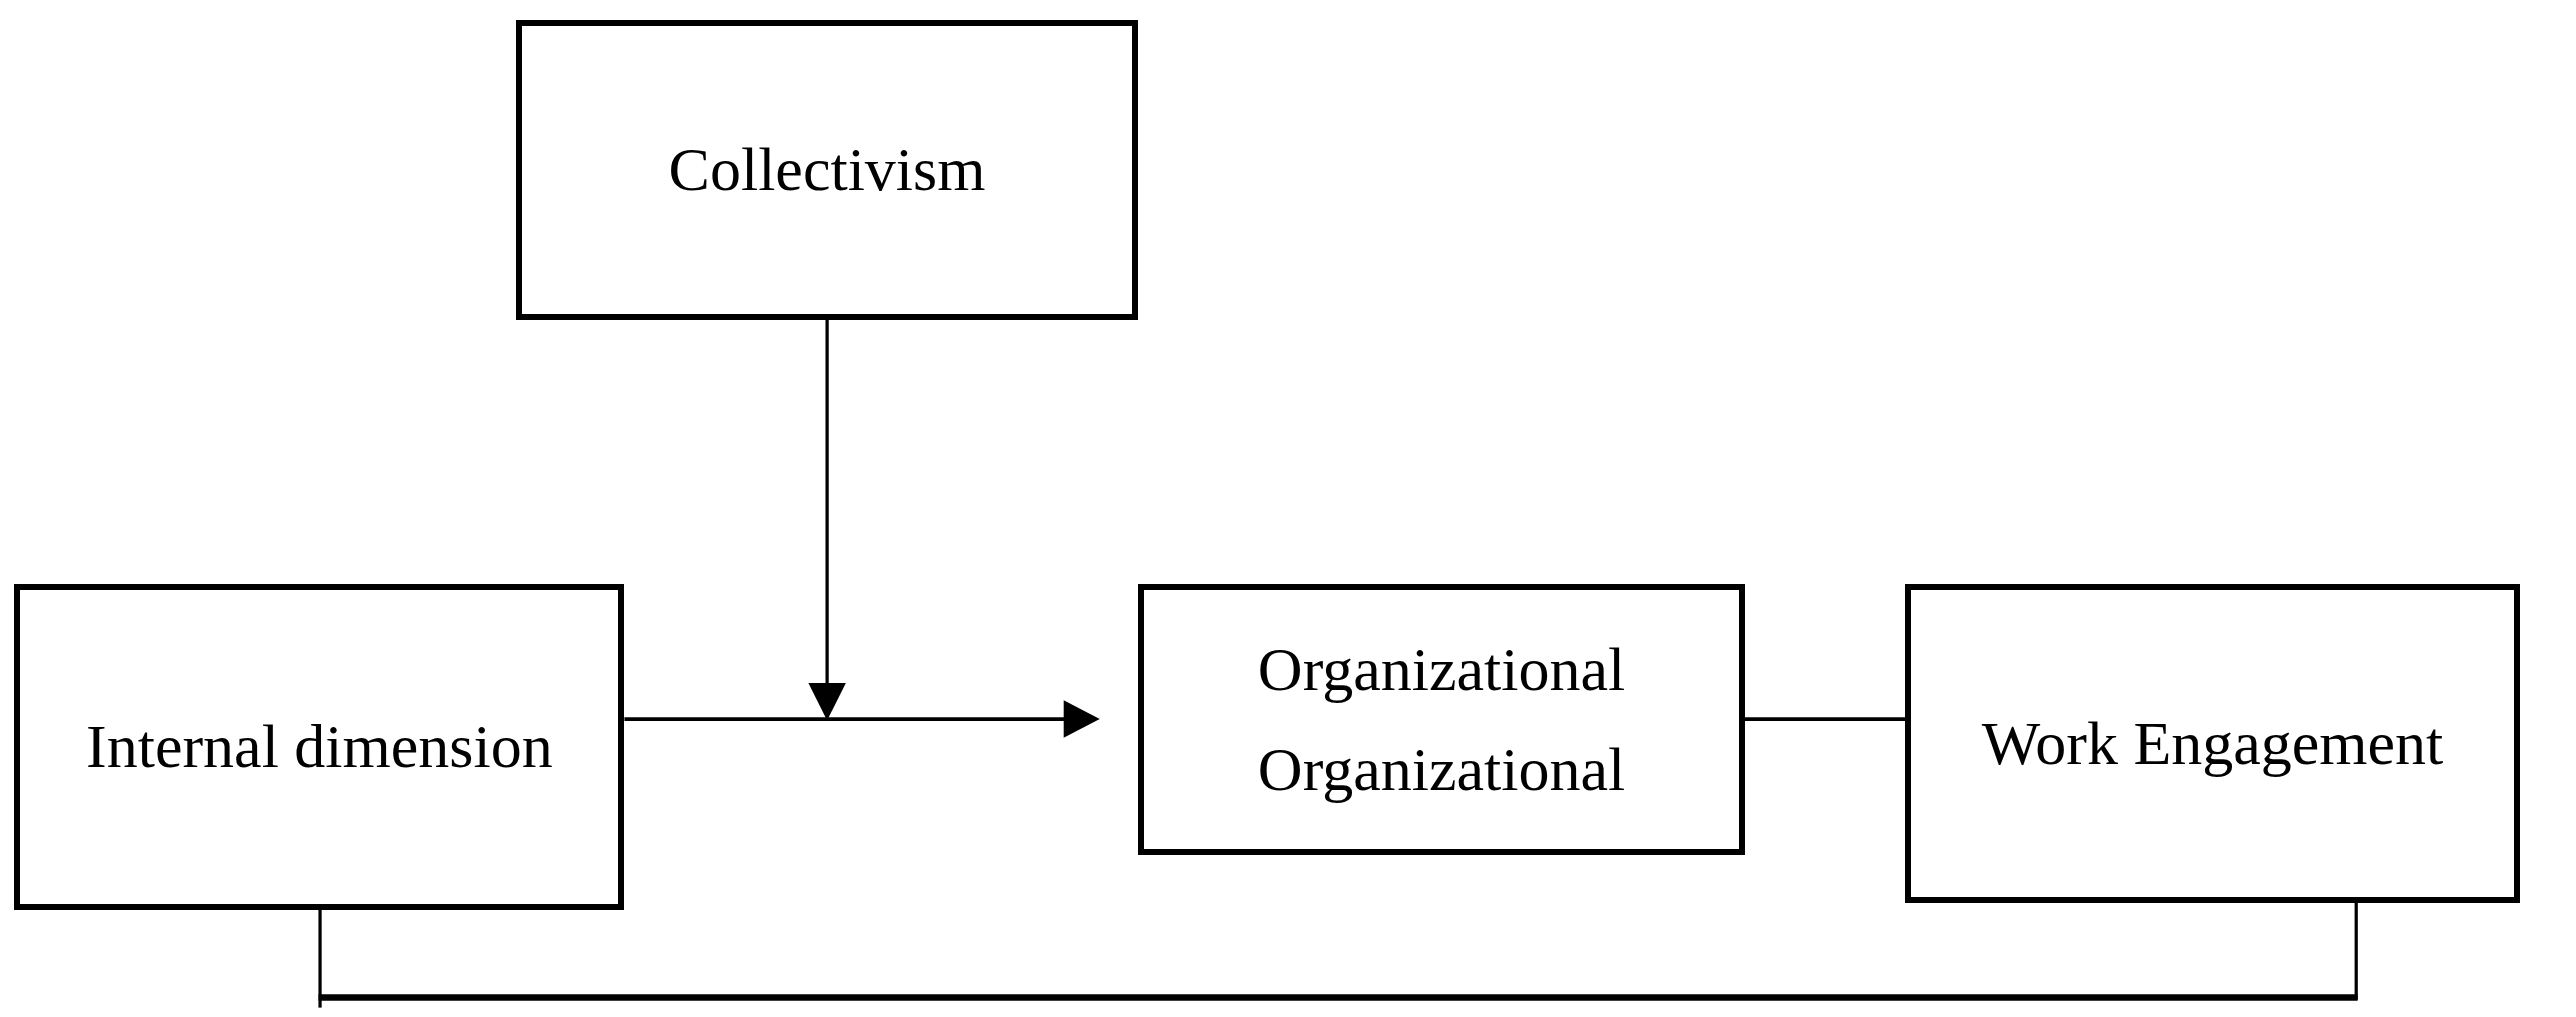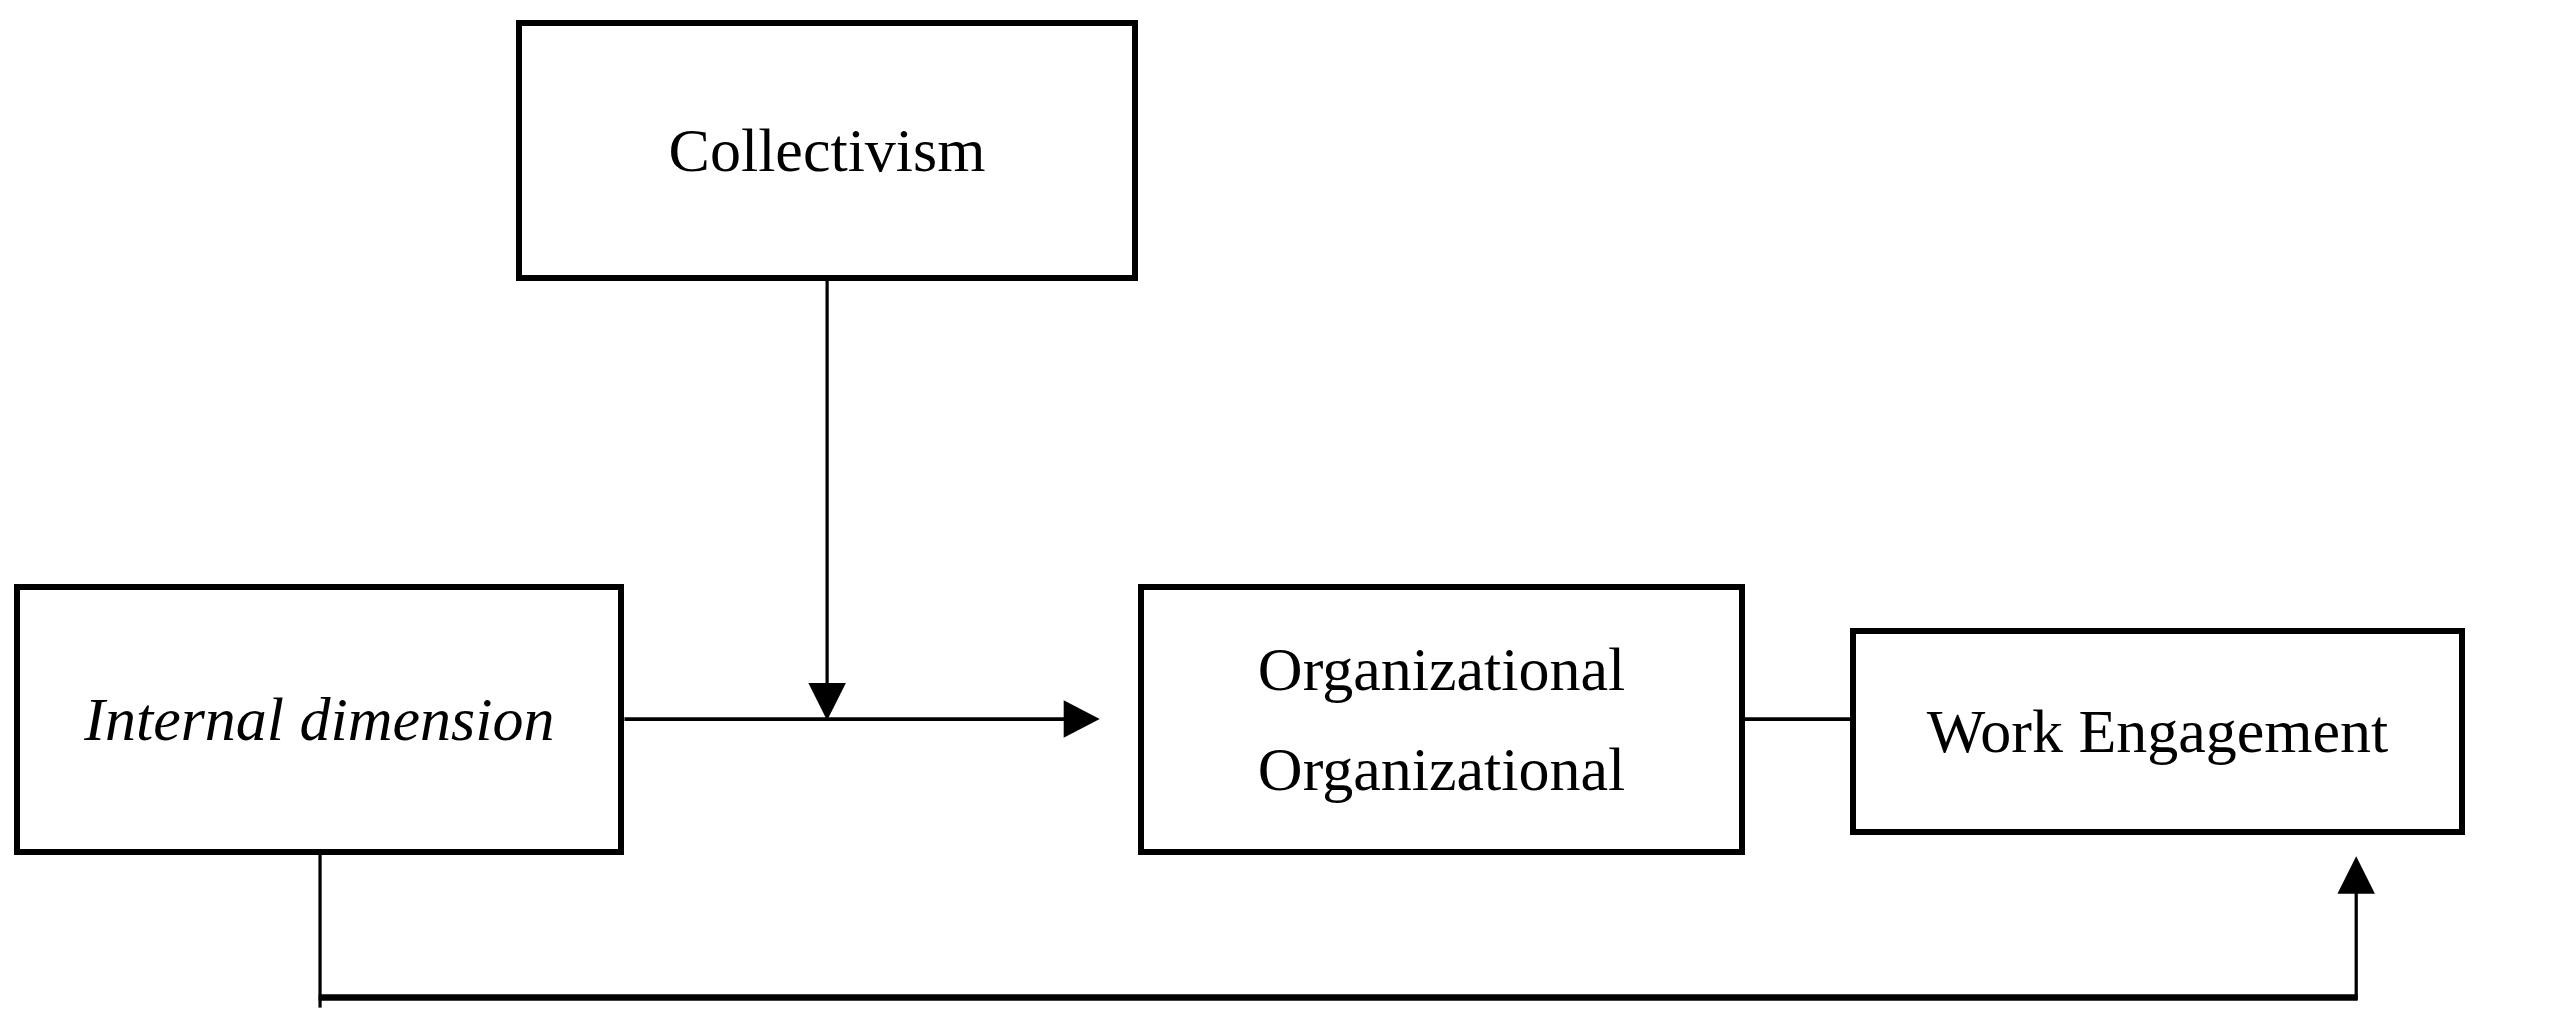--- a/index.html
+++ b/index.html
@@ -27,24 +27,24 @@
     justify-content: center;
     text-align: center;
     font-size: 62px;
     line-height: 1.6;
     z-index: 2;
   }
   .node .label-line {
     display: block;
     white-space: nowrap;
   }
-  #node-collectivism   { left: 516px;  top: 20px;  width: 622px; height: 261px; }
-  #node-internal-csr   { left: 14.4px;   top: 584px; width: 610px; height: 271px; font-style: italic; }
+  #node-collectivism   { left: 516px;  top: 20px;  width: 622px; height: 300px; }
+  #node-internal-csr   { left: 14.4px;   top: 584px; width: 610px; height: 326px; }
   #node-org-ident      { left: 1100px; top: 584px; width: 607px; height: 271px; margin-left: 38px; }
-  #node-work-engage    { left: 1850px; top: 584px; width: 615px; height: 207px; margin-top: 44px; }
+  #node-work-engage    { left: 1905px; top: 584px; width: 615px; height: 319px; }
 
   #arrow-layer {
     position: absolute;
     left: 0;
     top: 0;
     width: 2576px;
     height: 1017px;
     z-index: 1;
   }
   #arrow-layer line    { stroke: #000000; }

